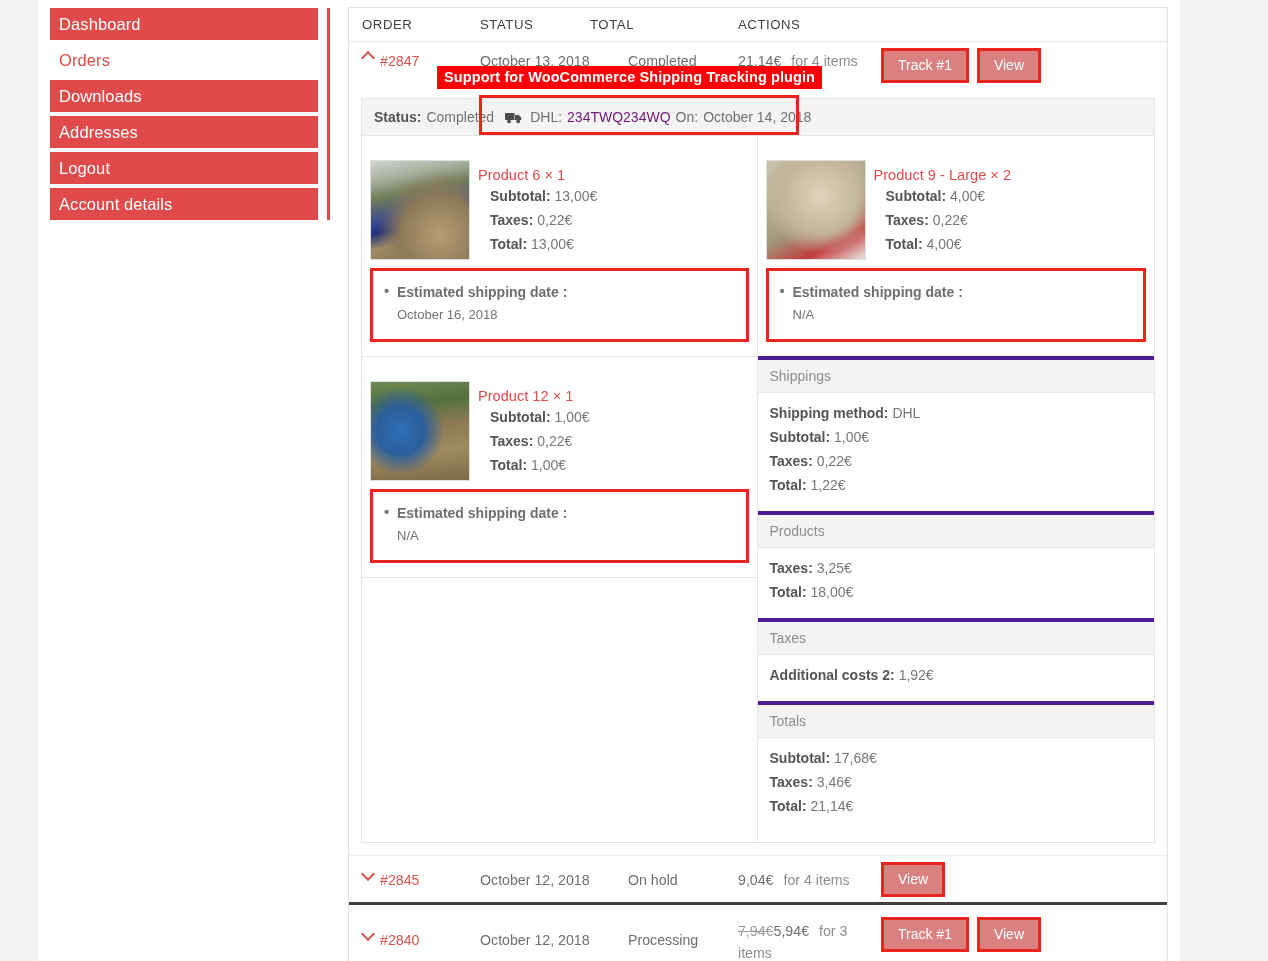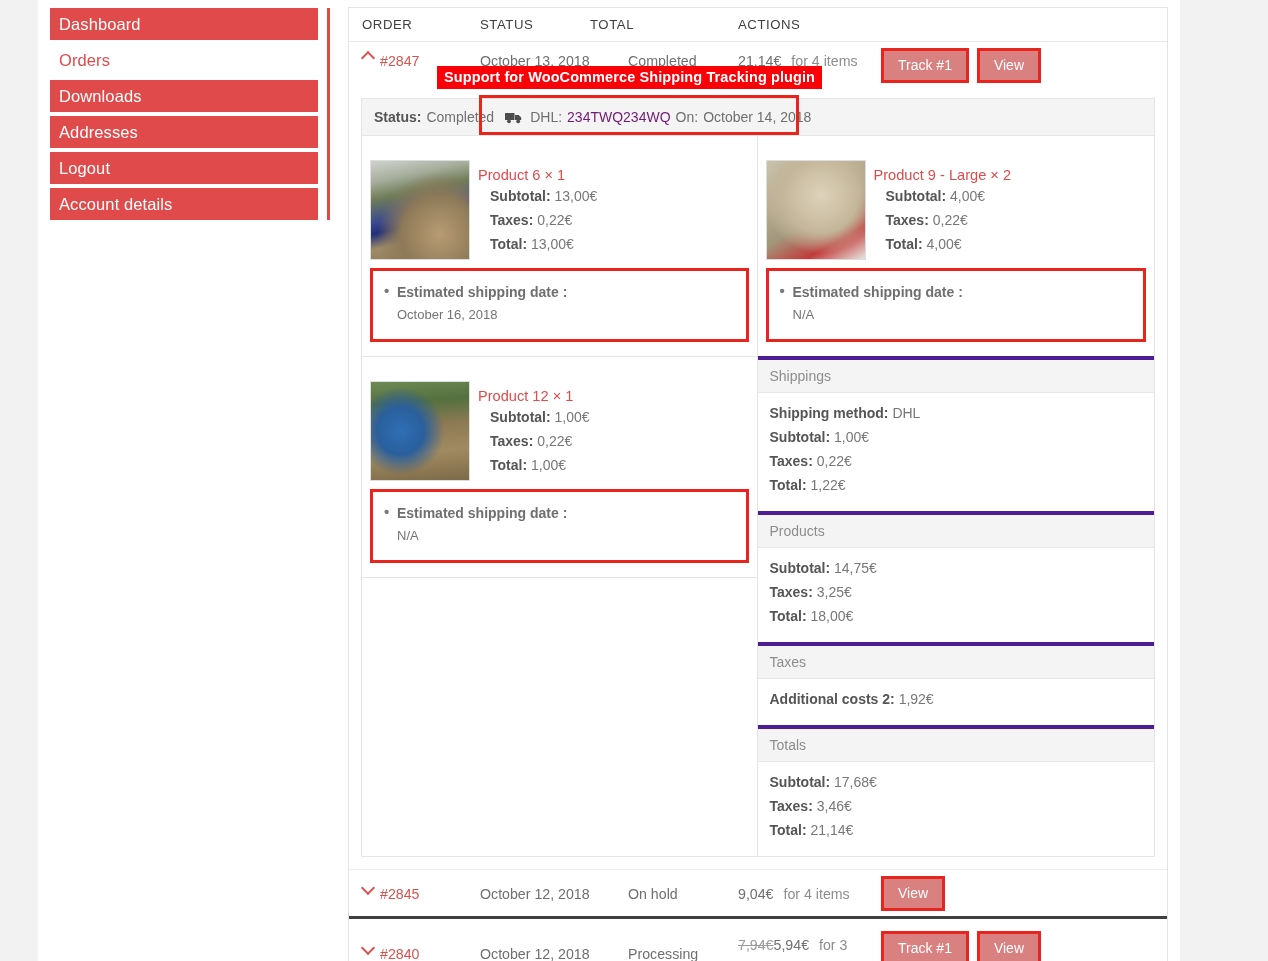--- a/index.html
+++ b/index.html
@@ -445,24 +445,20 @@
             </div>
             <div class="grp-line">
               <b>Total:</b>
               <span>1,22€</span>
             </div>
           </div>
 
           <div class="grp-head">Products</div>
           <div class="grp-body">
             <div class="grp-line">
-              <b>Subtotal:</b>
-              <span>14,75€</span>
-            </div>
-            <div class="grp-line">
               <b>Taxes:</b>
               <span>3,25€</span>
             </div>
             <div class="grp-line">
               <b>Total:</b>
               <span>18,00€</span>
             </div>
           </div>
 
           <div class="grp-head">Taxes</div>

